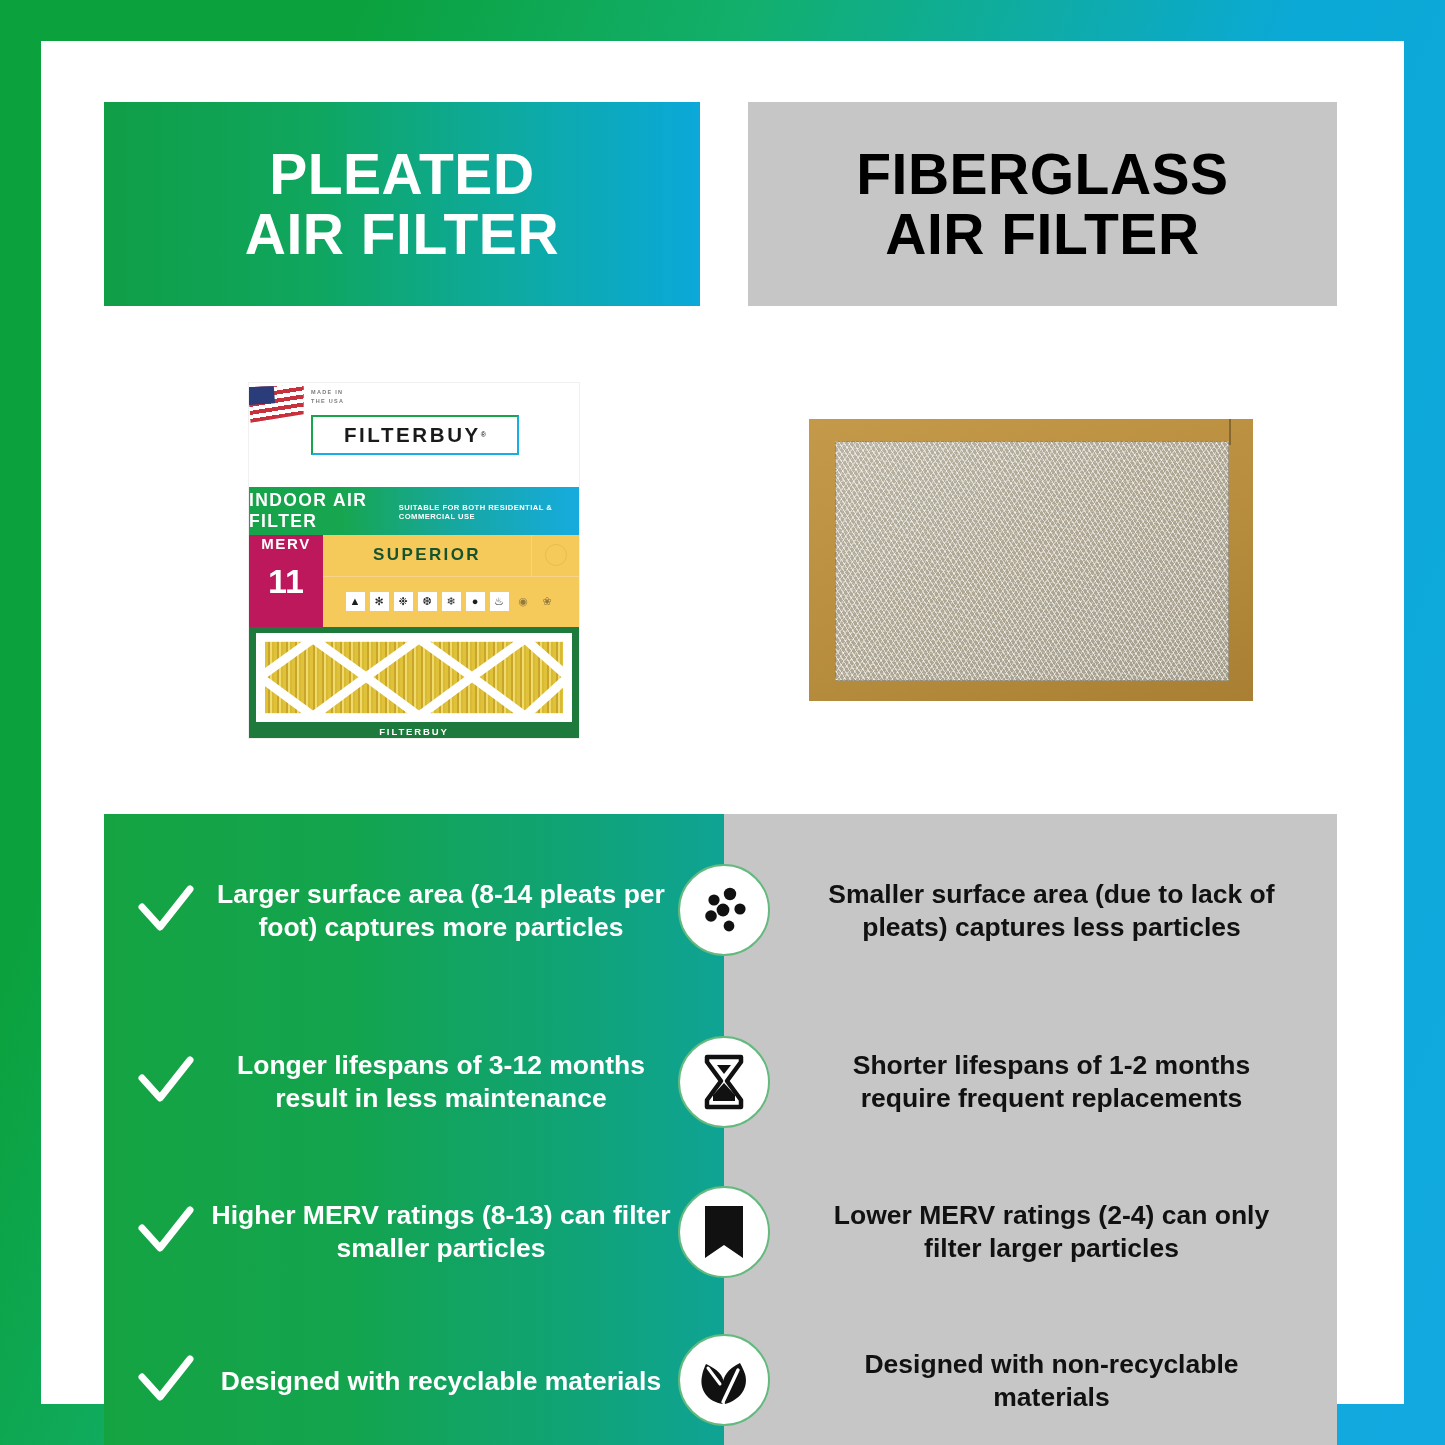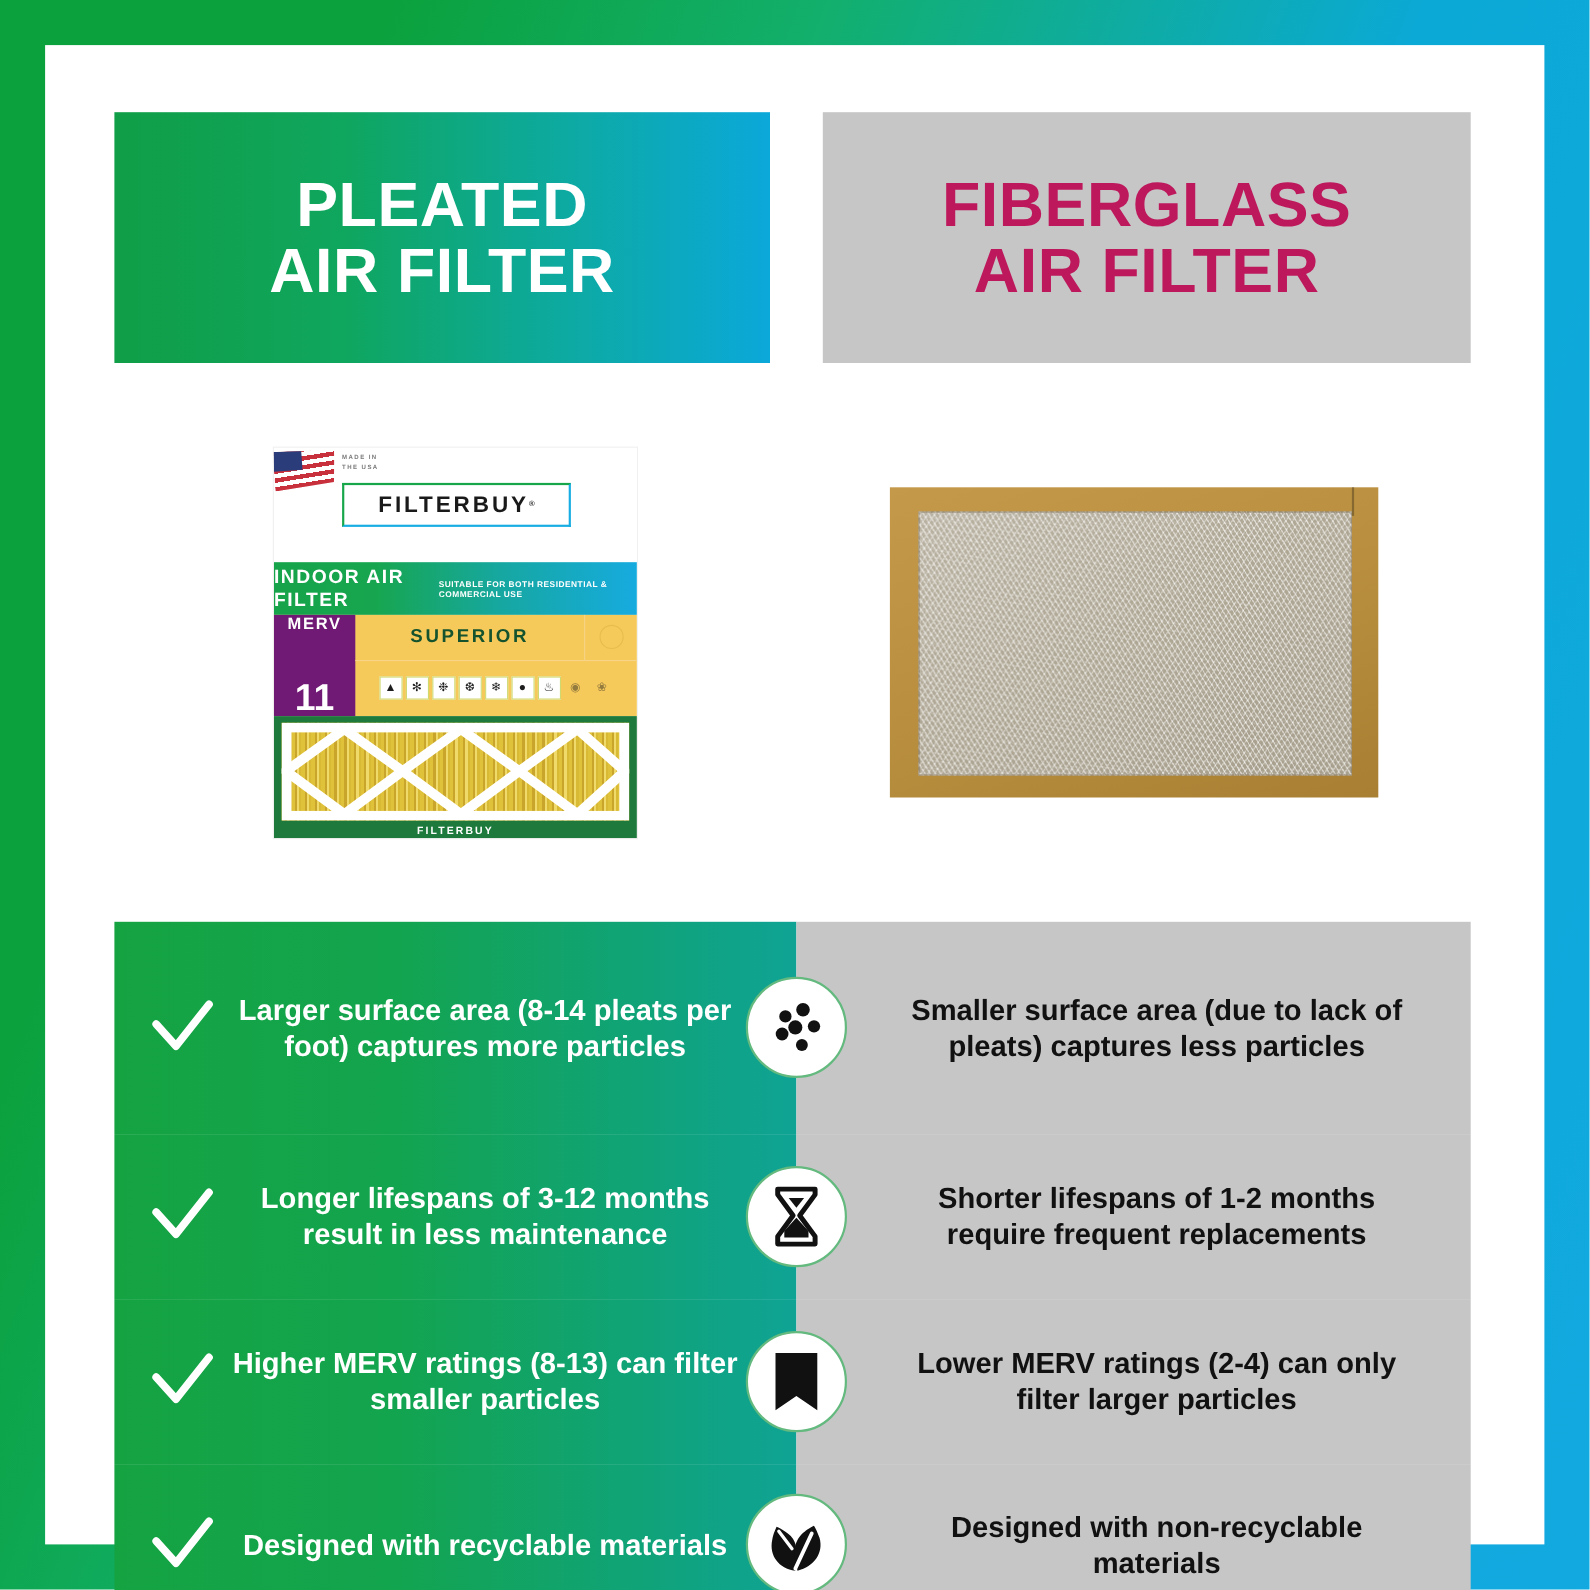--- a/index.html
+++ b/index.html
@@ -22,41 +22,41 @@
   }
 
   
   .canvas {
     position: absolute;
     left: 104px; top: 102px;
     width: 1233px; height: 1243px;
   }
 
   
-  .headers { display: flex; height: 228px; gap: 48px; }
+  .headers { display: flex; height: 204px; gap: 48px; }
   .hdr {
     display: flex; align-items: center; justify-content: center;
     text-align: center;
   }
   .hdr-left {
     width: 620px;
     background: linear-gradient(90deg, #109E47 0%, #0FA65E 35%, #0DAAA4 70%, #0BA8DA 100%);
   }
   .hdr-right {
     width: 613px;
     background: #c6c6c6;
   }
   .hdr h2 {
     font-size: 57px;
     line-height: 1.06;
     font-weight: 700;
     letter-spacing: 0.5px;
   }
   .hdr-left h2 { color: #ffffff; }
-  .hdr-right h2 { color: #be185d; }
+  .hdr-right h2 { color: #000000; }
 
   
   .products {
     height: 508px;
     display: flex;
     background: #ffffff;
   }
   .prod-cell {
     display: flex; align-items: center; justify-content: center;
     position: relative;
@@ -112,22 +112,22 @@
     align-items: center; justify-content: center;
     color: #ffffff;
   }
   .box-band .b1 { font-size: 17.5px; font-weight: 700; letter-spacing: 1.4px; }
   .box-band .b2 { font-size: 7.6px; font-weight: 700; letter-spacing: 0.45px; margin-top: 2px; }
 
   .box-merv {
     height: 92px; display: flex; background: #F6C95B;
   }
   .merv-left {
-    width: 74px; background: #701a75;
-    display: flex; flex-direction: column; align-items: center; justify-content: space-between;
+    width: 74px; background: #be185d;
+    display: flex; flex-direction: column; align-items: center; justify-content: flex-start;
     color: #ffffff;
   }
   .merv-left .m-lbl { font-size: 15px; font-weight: 700; letter-spacing: 1.6px; }
   .merv-left .m-num { font-size: 34px; font-weight: 700; line-height: 1; margin-top: 12px; }
   .merv-right { flex: 1; display: flex; flex-direction: column; }
   .merv-title-row {
     height: 42px; display: flex; align-items: center;
     border-bottom: 1px solid #f7d488;
   }
   .merv-title-row .sup {

